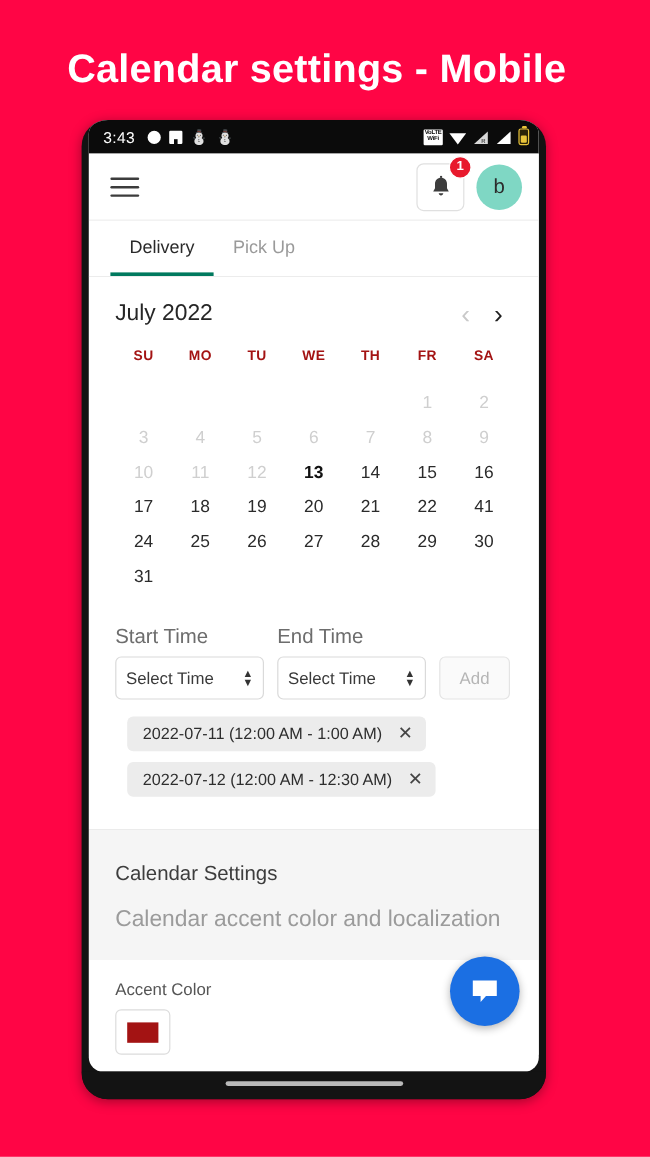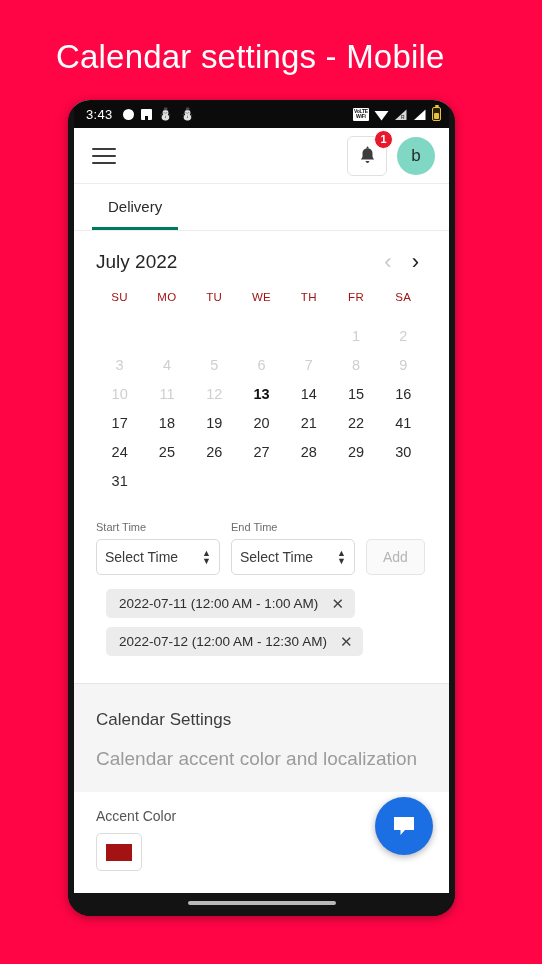--- a/index.html
+++ b/index.html
@@ -11,21 +11,21 @@
     background: #ff0545;
     font-family: "Liberation Sans", sans-serif;
     position: relative;
   }
 
   
   .page-title {
     position: absolute;
     left: 56px; top: 38px;
     font-size: 33px;
-    font-weight: 400;
+    font-weight: 700;
     color: #ffffff;
     letter-spacing: 0.2px;
     white-space: nowrap;
   }
 
   
   .phone {
     position: absolute;
     left: 68px; top: 100px;
     width: 387px; height: 816px;
@@ -34,20 +34,21 @@
     padding: 0 6px 0 6px;
     box-shadow: 0 2px 10px rgba(0,0,0,.35);
     overflow: hidden;
   }
   .screen {
     position: absolute;
     left: 6px; top: 0px;
     width: 375px; height: 793px;
     background: #ffffff;
     overflow: hidden;
+    border-radius: 12px;
   }
 
   
   .statusbar {
     height: 28px;
     background: #0b0b0b;
     display: flex;
     align-items: center;
     padding: 0 8px 0 12px;
     color: #ffffff;
@@ -113,29 +114,29 @@
   
   .cal-wrap { background: #fff; padding: 20px 22px 10px 22px; }
   .cal-head { display: flex; align-items: center; margin-bottom: 18px; justify-content: flex-end; }
   .cal-month { font-size: 19px; color: #262626; }
   .cal-nav { margin-left: auto; display: flex; align-items: center; gap: 20px; padding-right: 8px; }
   .chev { font-size: 22px; line-height: 1; cursor: pointer; }
   .chev.prev { color: #c9c9c9; }
   .chev.next { color: #1e1e1e; }
 
   .cal-grid { display: grid; grid-template-columns: repeat(7, 1fr); row-gap: 13px; text-align: center; }
-  .dow { font-size: 11.5px; font-weight: 400; color: #a31313; letter-spacing: .3px; padding-bottom: 12px; }
+  .dow { font-size: 11.5px; font-weight: 700; color: #a31313; letter-spacing: .3px; padding-bottom: 12px; }
   .day { font-size: 14.5px; color: #2b2b2b; cursor: pointer; }
   .day.blank { cursor: default; }
   .day.disabled { color: #cfcfcf; cursor: default; }
   .day.today { font-weight: 700; color: #111; text-align: center; }
 
   
   .time-row { display: flex; align-items: flex-end; gap: 11px; padding: 22px 22px 0 22px; background:#fff;}
-  .field-label { font-size: 11px; color: #6d6d6d; margin-bottom: 6px; }
+  .field-label { font-size: 17px; color: #6d6d6d; margin-bottom: 6px; }
   .select-box {
     width: 124px; height: 36px; border: 1px solid #dadada; border-radius: 5px;
     background: #fff; display: flex; align-items: center; padding: 0 8px;
     font-size: 14px; color: #3a3a3a; cursor: pointer;
   }
   .spin { margin-left: auto; font-size: 9px; line-height: 8px; color: #333; text-align:center; }
   .add-btn {
     height: 36px; padding: 0 16px; border: 1px solid #e4e4e4; border-radius: 5px;
     background: #fafafa; color: #b5b5b5; font-size: 14px; cursor: default;
   }
@@ -236,20 +237,21 @@
             <path d="M7.6 15.1h3.8c0 1-0.85 1.8-1.9 1.8s-1.9-0.8-1.9-1.8z" fill="#3d3d3d"></path>
           </svg>
           <span class="badge" style="background: rgb(232, 25, 44);">1</span>
         </div>
         <div class="avatar" style="background: rgb(127, 215, 196);">b</div>
       </div>
     </div>
 
     <div class="tabs">
       <div class="tab active" style="border-bottom-color: rgb(0, 121, 94);">Delivery</div>
+      <div class="tab">Pick Up</div>
     </div>
 
     <div class="cal-wrap">
       <div class="cal-head">
         <div class="cal-month">July 2022</div>
         <div class="cal-nav">
           <span class="chev prev">‹</span>
           <span class="chev next">›</span>
         </div>
       </div>

